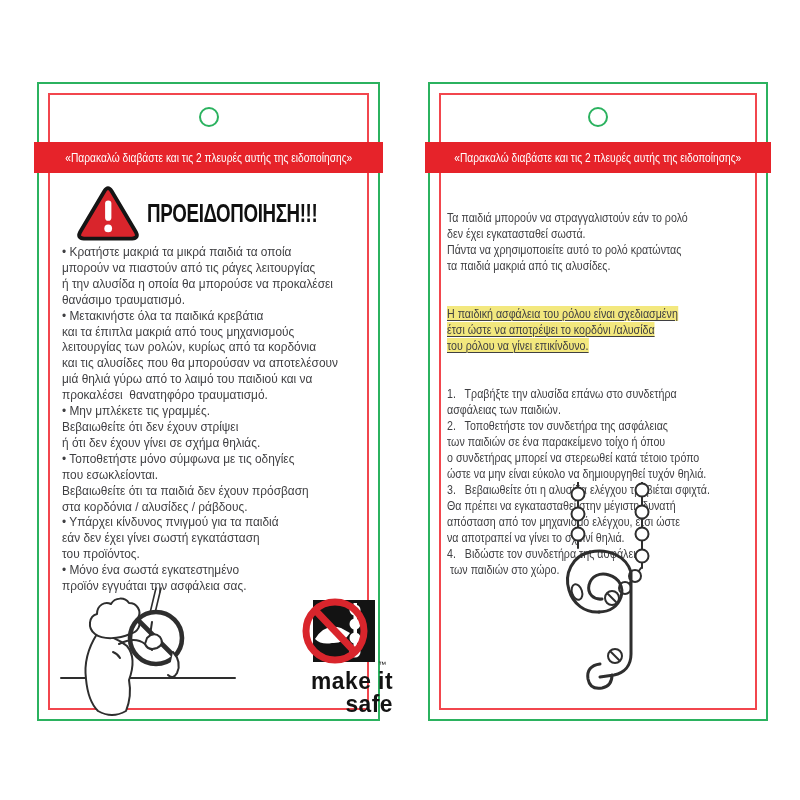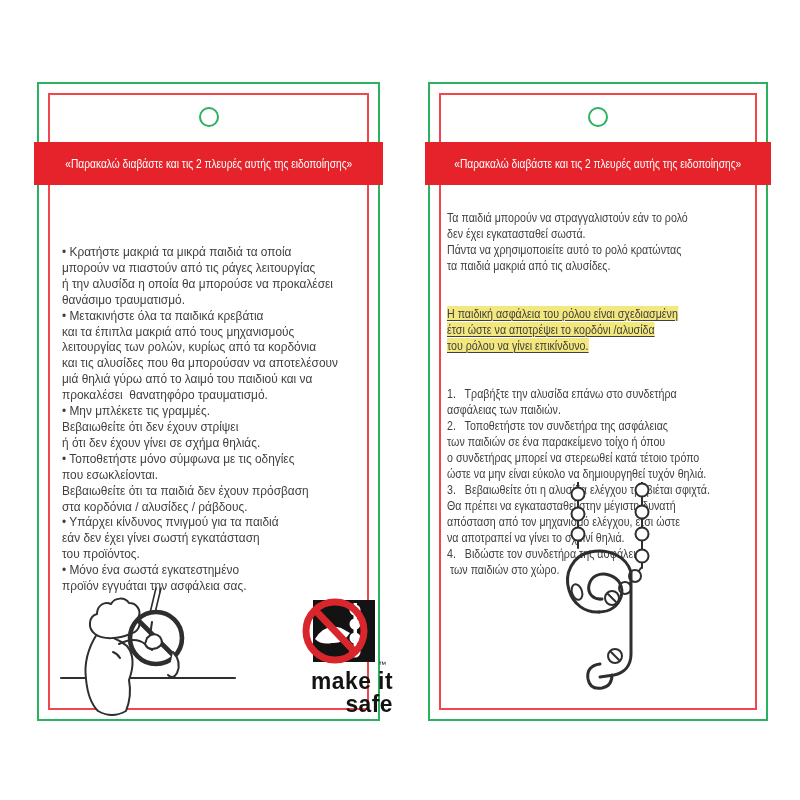--- a/index.html
+++ b/index.html
@@ -16,21 +16,21 @@
   .inner-border{
     position:absolute;left:9px;right:9px;top:9px;bottom:9px;
     border:2px solid #f2464d;pointer-events:none;
   }
   .hole{
     position:absolute;top:23px;left:50%;transform:translateX(-50%);
     width:20px;height:20px;border:2px solid #2bb25f;border-radius:50%;
     background:#ffffff;box-sizing:border-box;
   }
   .banner{
-    position:absolute;left:-5px;right:-5px;top:58px;height:43px;
+    position:absolute;left:-5px;right:-5px;top:58px;height:31px;
     background:#e6232a;color:#ffffff;display:flex;align-items:center;justify-content:center;
     font-size:12px;white-space:nowrap;
   }
   .banner .squeeze{display:inline-block;transform:scaleX(0.85);transform-origin:center center;}
   .heading-row{position:absolute;left:38px;top:100px;height:58px;display:flex;align-items:center;}
   .warn-title{
     font-size:25px;font-weight:bold;color:#101010;letter-spacing:-0.5px;
     transform:scaleX(0.75);transform-origin:left center;margin-left:8px;white-space:nowrap;
   }
   .bodytext{
@@ -62,20 +62,28 @@
 <body>
 
 <div class="card card-left">
   <div class="inner-border"></div>
   <div class="hole"></div>
 
   <div class="banner">
     <span class="squeeze">«Παρακαλώ διαβάστε και τις 2 πλευρές αυτής της ειδοποίησης»</span>
   </div>
 
+  <div class="heading-row">
+    <svg width="62" height="56" viewBox="0 0 64 58">
+      <path d="M28.5,6 Q32,0.5 35.5,6 L61,49 Q64,55 57,55.5 L7,55.5 Q0,55 3,49 Z" fill="#d9252c" stroke="#151515" stroke-width="4" stroke-linejoin="round"></path>
+      <rect x="29" y="16" width="6.5" height="21" rx="3.2" fill="#ffffff"></rect>
+      <circle cx="32.2" cy="45" r="4" fill="#ffffff"></circle>
+    </svg>
+    <span class="warn-title">ΠΡΟΕΙΔΟΠΟΙΗΣΗ!!!</span>
+  </div>
 
   <div class="bodytext left-body">• Κρατήστε μακριά τα μικρά παιδιά τα οποία
 μπορούν να πιαστούν από τις ράγες λειτουργίας
 ή την αλυσίδα η οποία θα μπορούσε να προκαλέσει
 θανάσιμο τραυματισμό.
 • Μετακινήστε όλα τα παιδικά κρεβάτια
 και τα έπιπλα μακριά από τους μηχανισμούς
 λειτουργίας των ρολών, κυρίως από τα κορδόνια
 και τις αλυσίδες που θα μπορούσαν να αποτελέσουν
 μιά θηλιά γύρω από το λαιμό του παιδιού και να

